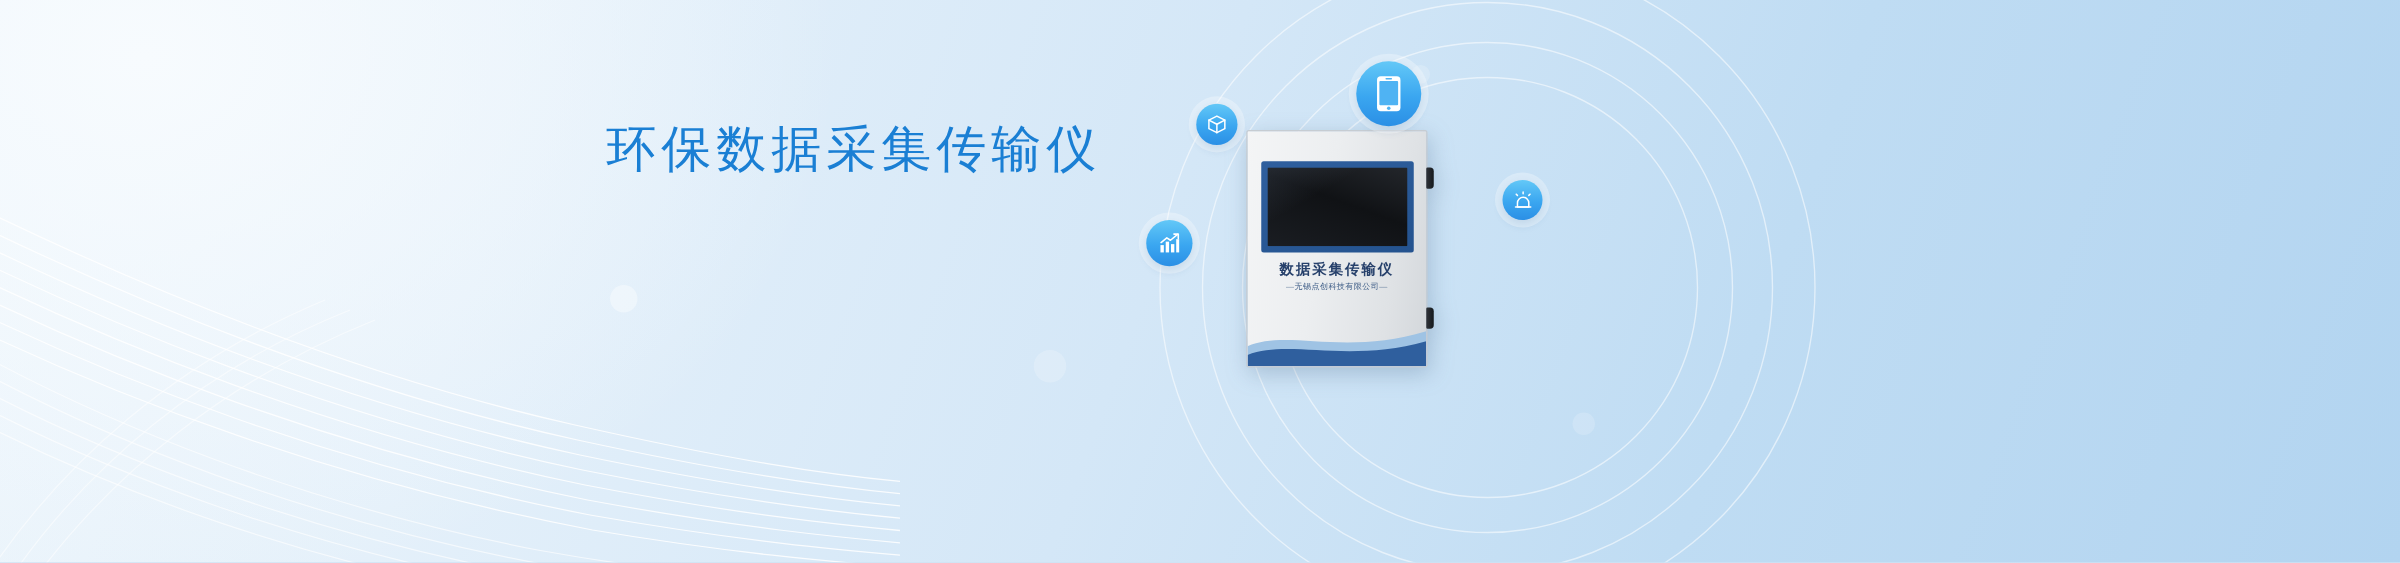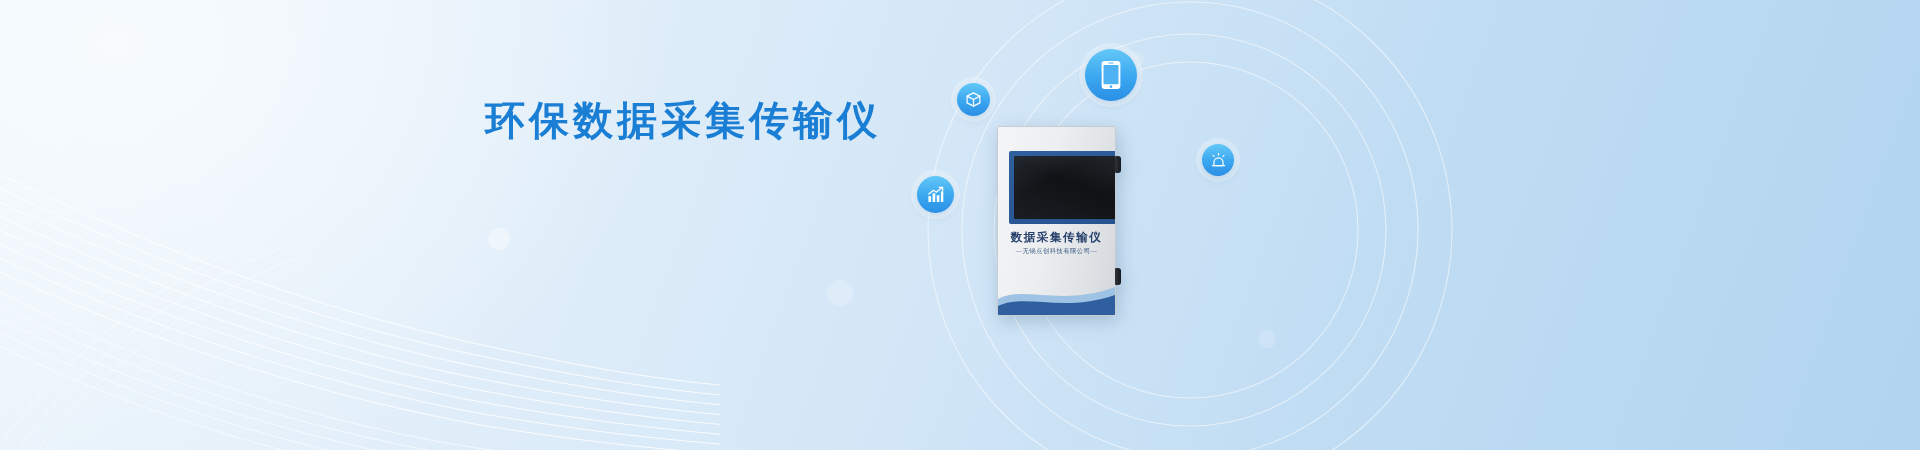--- a/index.html
+++ b/index.html
@@ -49,38 +49,38 @@
   
   .textblock {
     position:absolute;
     left:485px; top:96px;
     width:560px;
   }
   .headline {
     font-size:40px;
     letter-spacing:4px;
     color:#1a7fd4;
-    font-weight:700;
+    font-weight:400;
     line-height:1.2;
     white-space:nowrap;
   }
   .sublist { margin-top:36px; }
   .subline {
     font-size:16.5px;
     color:#6b7f8e;
     line-height:29px;
     letter-spacing:0.4px;
     white-space:nowrap;
   }
 
   
   .device {
     position:absolute;
-    left:997px; top:126px;
-    width:119px; height:190px;
+    left:997px; top:104px;
+    width:145px; height:190px;
     filter:drop-shadow(2px 5px 9px rgba(60,95,130,0.28));
   }
   .dev-body {
     position:absolute; inset:0;
     background:linear-gradient(100deg,#f4f5f6 0%,#eceef0 42%,#dfe2e5 78%,#d2d6da 100%);
     border:1px solid #c6ccd2;
     border-radius:2px;
     overflow:hidden;
   }
   .dev-screen-frame {

